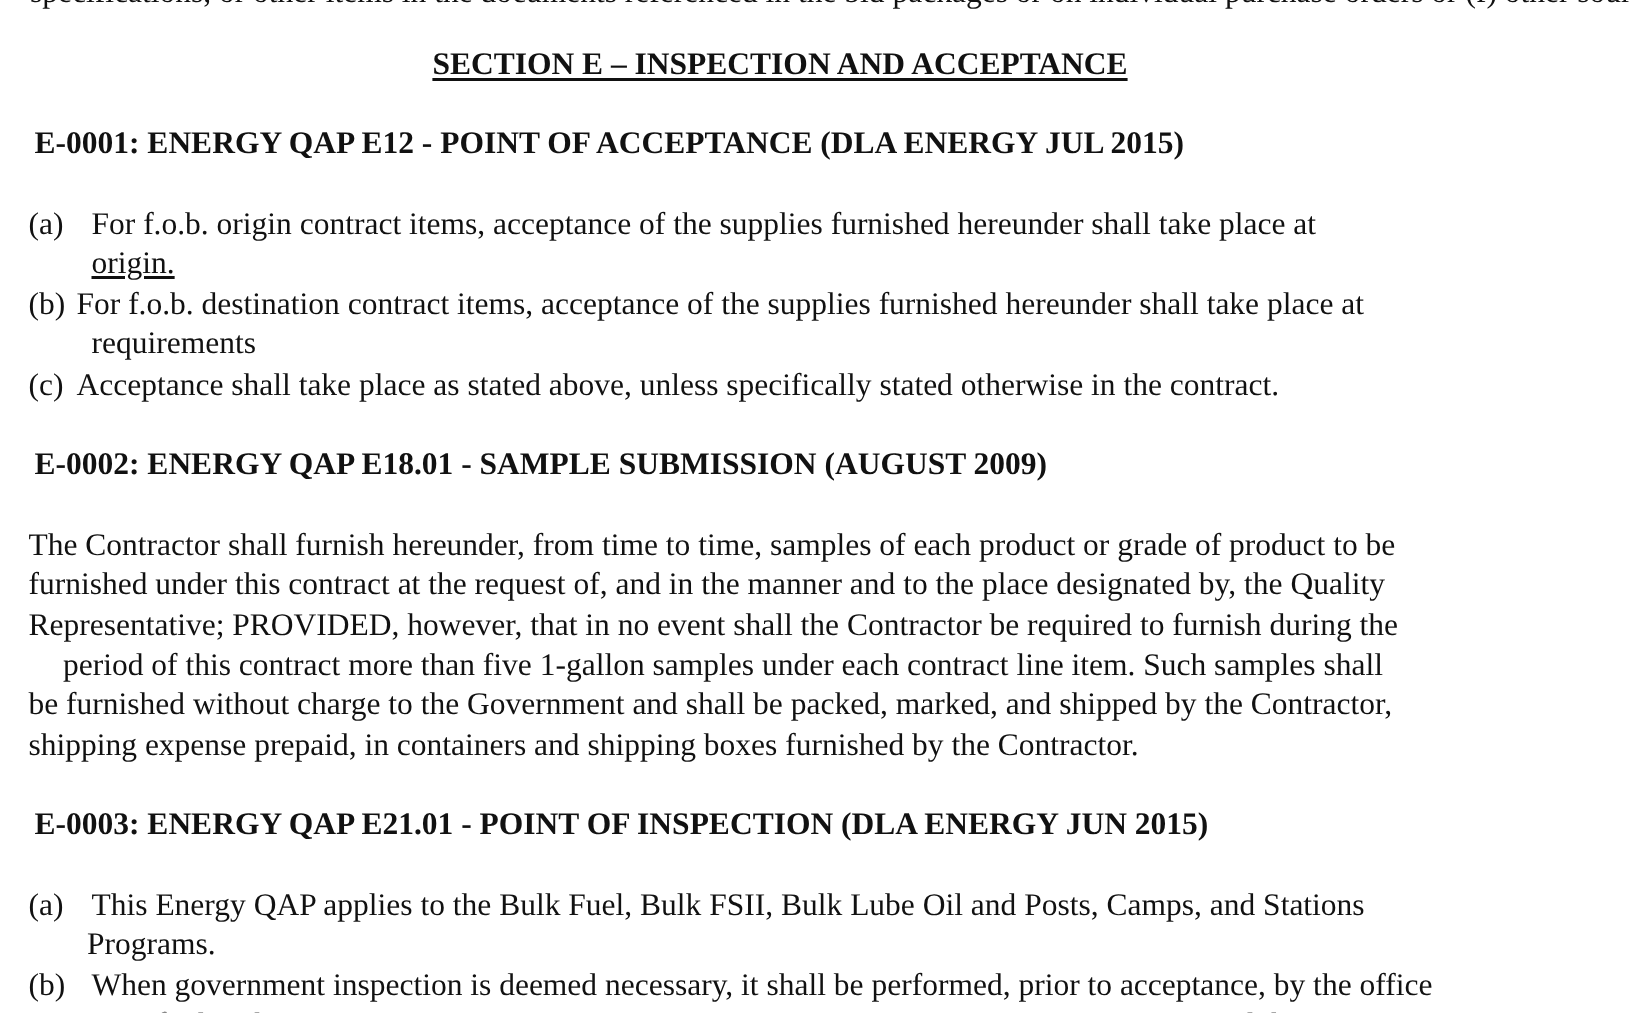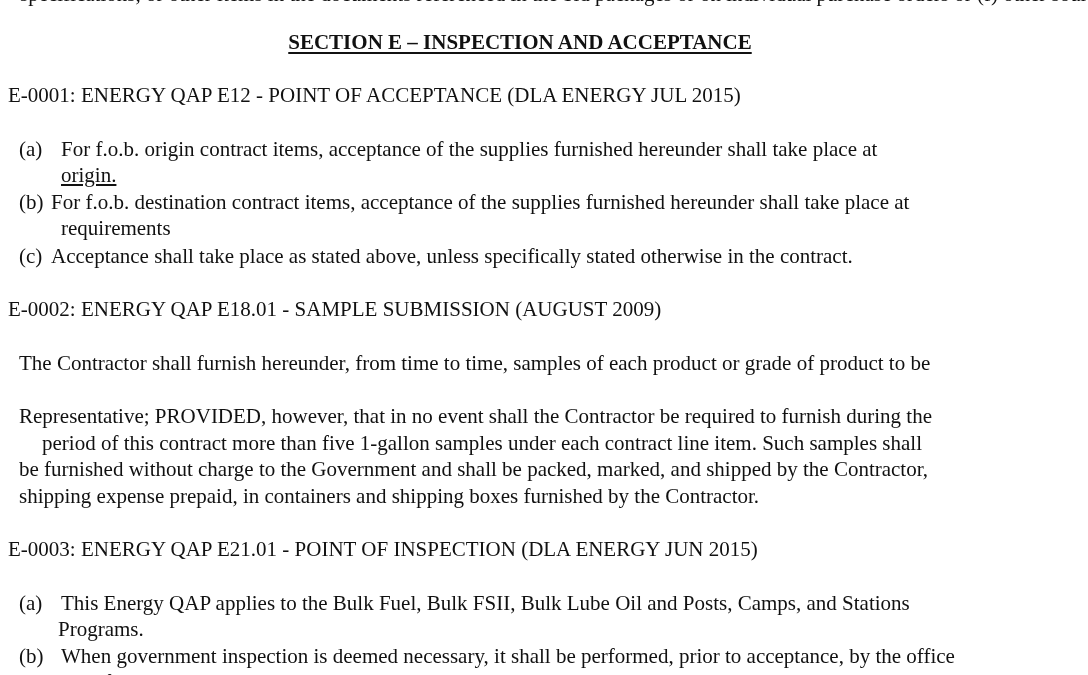--- a/index.html
+++ b/index.html
@@ -39,22 +39,22 @@
       text-align: center;
       font-weight: bold;
       font-size: 21px;
       line-height: 26px;
       text-decoration: underline;
       text-underline-offset: 3px;
       text-decoration-thickness: 2px;
     }
     .heading {
       position: absolute;
-      left: 8px;
-      font-weight: normal;
+      left: 23px;
+      font-weight: bold;
       font-size: 21px;
       line-height: 26px;
       white-space: nowrap;
       text-align: right;
     }
     .line {
       position: absolute;
       font-size: 21px;
       line-height: 26px;
       white-space: nowrap;
@@ -83,20 +83,21 @@
   <span class="marker" style="left:19px; top:189px;">(b)</span>
   <span class="line" style="left:51px; top:189px;">For f.o.b. destination contract items, acceptance of the supplies furnished hereunder shall take place at</span>
   <span class="line" style="left:61px; top:215px;">requirements</span>
 
   <span class="marker" style="left:19px; top:243px;">(c)</span>
   <span class="line" style="left:51px; top:243px;">Acceptance shall take place as stated above, unless specifically stated otherwise in the contract.</span>
 
   <div class="heading" style="top:296px;">E-0002: ENERGY QAP E18.01 - SAMPLE SUBMISSION (AUGUST 2009)</div>
 
   <span class="line" style="left:19px; top:350px;">The Contractor shall furnish hereunder, from time to time, samples of each product or grade of product to be</span>
+  <span class="line" style="left:19px; top:376px;">furnished under this contract at the request of, and in the manner and to the place designated by, the Quality</span>
   <span class="line" style="left:19px; top:403px;">Representative; PROVIDED, however, that in no event shall the Contractor be required to furnish during the</span>
   <span class="line" style="left:19px; top:430px;margin-left:23px;">period of this contract more than five 1-gallon samples  under each contract line item.  Such samples shall</span>
   <span class="line" style="left:19px; top:456px;">be furnished without charge to the Government and shall be packed, marked, and shipped by the Contractor,</span>
   <span class="line" style="left:19px; top:483px;">shipping expense prepaid, in containers and shipping boxes furnished by the Contractor.</span>
 
   <div class="heading" style="top:536px;">E-0003: ENERGY QAP E21.01 - POINT OF INSPECTION (DLA ENERGY JUN 2015)</div>
 
   <span class="marker" style="left:19px; top:590px;">(a)</span>
   <span class="line" style="left:61px; top:590px;">This Energy QAP applies to the Bulk Fuel, Bulk FSII, Bulk Lube Oil and Posts, Camps, and Stations</span>
   <span class="line" style="left:46px; top:616px;margin-left:12px;">Programs.</span>

